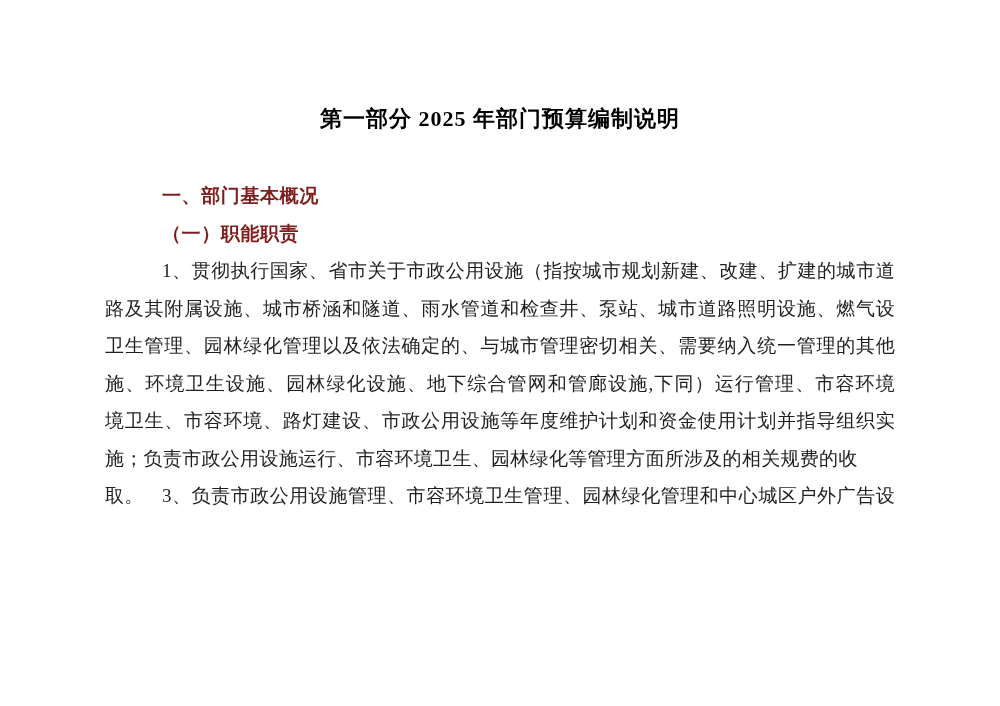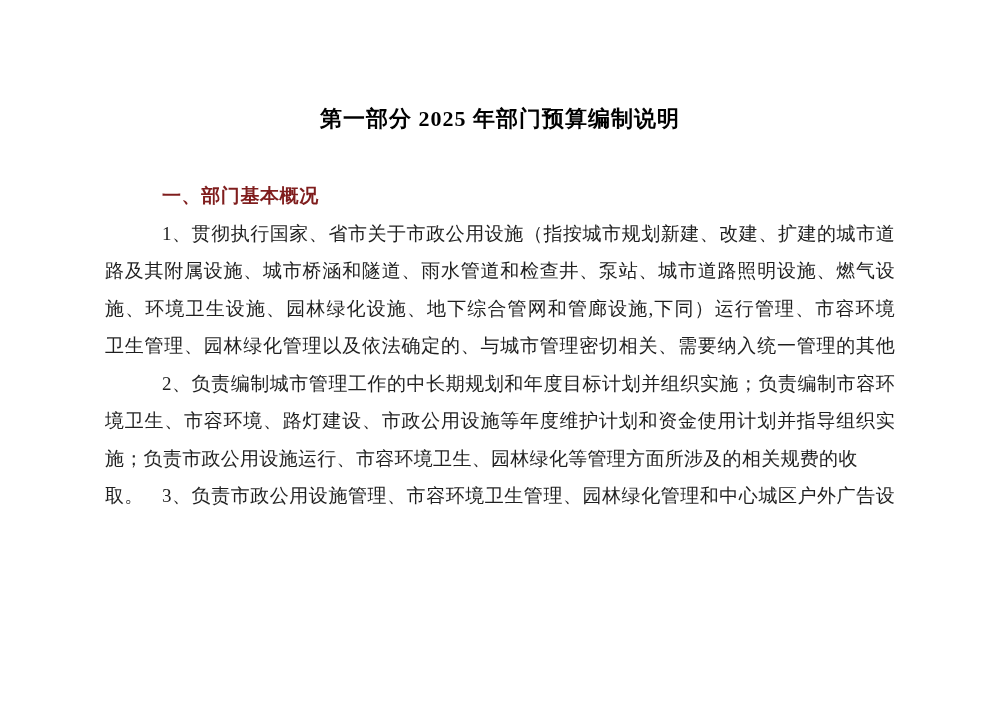--- a/index.html
+++ b/index.html
@@ -49,22 +49,22 @@
     letter-spacing: 0.6px;
   }
 </style>
 </head>
 <body>
 
 <div class="page">
   <div class="doc-title">第一部分 2025 年部门预算编制说明</div>
   <div class="doc-body">
       <div class="line indent heading">一、部门基本概况</div>
+      <div class="line indent heading">（一）职能职责</div>
       <div class="line indent justify">1、贯彻执行国家、省市关于市政公用设施（指按城市规划新建、改建、扩建的城市道</div>
       <div class="line justify">路及其附属设施、城市桥涵和隧道、雨水管道和检查井、泵站、城市道路照明设施、燃气设</div>
+      <div class="line justify">卫生管理、园林绿化管理以及依法确定的、与城市管理密切相关、需要纳入统一管理的其他</div>
       <div class="line justify">施、环境卫生设施、园林绿化设施、地下综合管网和管廊设施,下同）运行管理、市容环境</div>
-      <div class="line justify">卫生管理、园林绿化管理以及依法确定的、与城市管理密切相关、需要纳入统一管理的其他</div>
-      <div class="line indent justify">2、负责编制城市管理工作的中长期规划和年度目标计划并组织实施；负责编制市容环</div>
       <div class="line justify">境卫生、市容环境、路灯建设、市政公用设施等年度维护计划和资金使用计划并指导组织实</div>
       <div class="line">施；负责市政公用设施运行、市容环境卫生、园林绿化等管理方面所涉及的相关规费的收取。</div>
       <div class="line indent justify">3、负责市政公用设施管理、市容环境卫生管理、园林绿化管理和中心城区户外广告设</div>
     </div>
 </div>
 
 </body></html>

